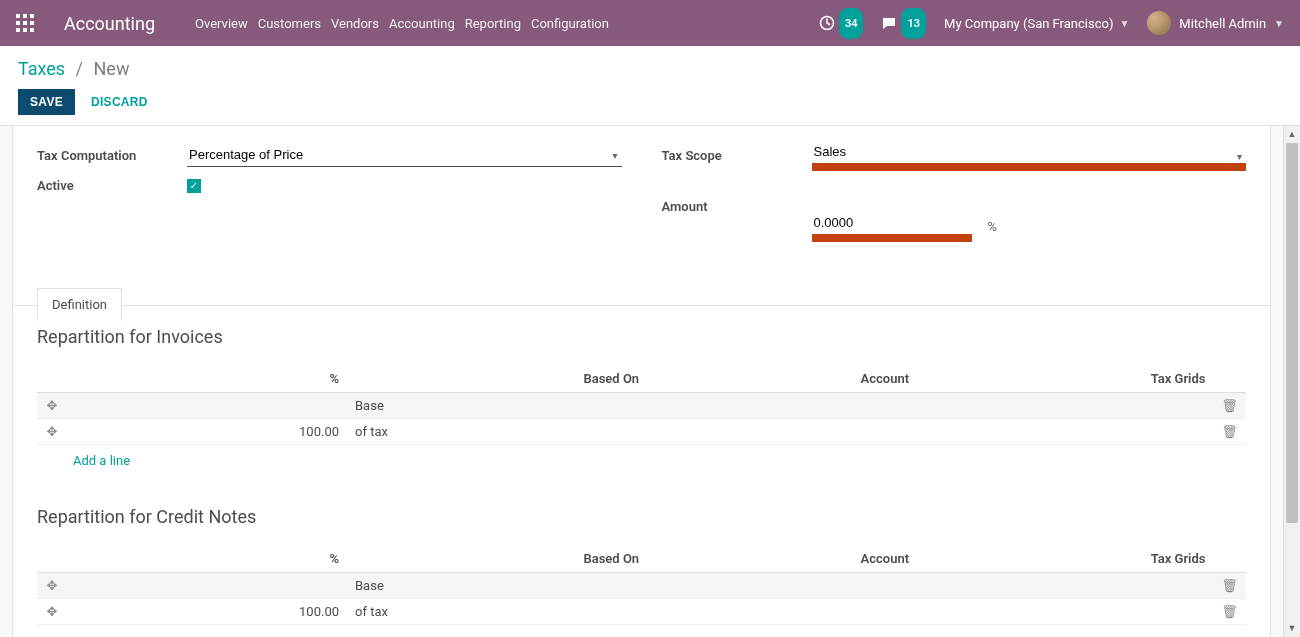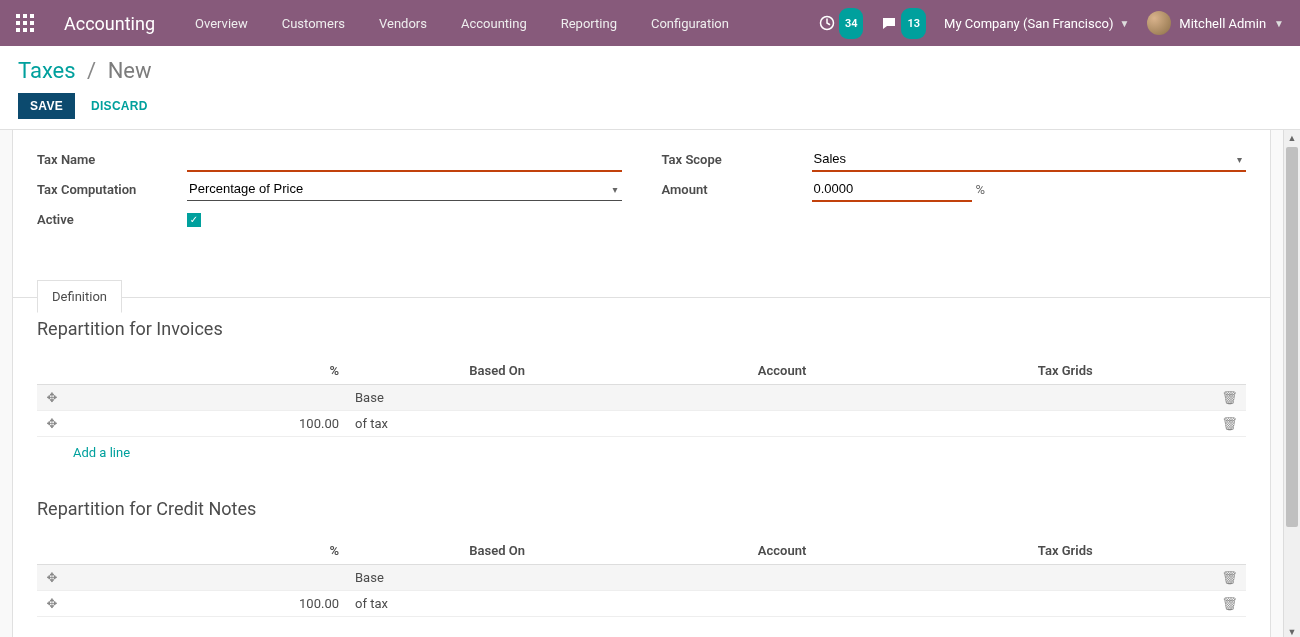--- a/index.html
+++ b/index.html
@@ -2,70 +2,70 @@
 <html><head>
 <meta charset="utf-8">
 <style>
   * { box-sizing: border-box; margin: 0; padding: 0; }
   body { font-family: -apple-system, BlinkMacSystemFont, "Segoe UI", Roboto, "Helvetica Neue", Arial, sans-serif; font-size: 13px; color: #4c4c4c; background: #f9f9f9; }
   
   .topbar { background: #875a7b; color: #fff; height: 46px; display: flex; align-items: center; padding: 0 16px; }
   .apps-icon { width: 18px; height: 18px; display: grid; grid-template-columns: repeat(3,4px); grid-template-rows: repeat(3,4px); gap: 3px; margin-right: 30px; cursor: pointer; }
   .apps-icon span { background: #fff; width: 4px; height: 4px; }
   .brand { font-size: 18px; color: #fff; margin-right: 40px; }
-  .nav-menu { display: flex; gap: 34px; }
+  .nav-menu { display: flex; gap: 10px; }
   .nav-item { color: #eee; font-size: 13px; cursor: pointer; }
   .topbar-spacer { flex: 1; }
   .topbar-right { display: flex; align-items: center; gap: 18px; }
   .pill { display: inline-flex; align-items: center; gap: 4px; cursor: pointer; }
   .badge { background: #00a09d; color: #fff; border-radius: 9px; font-size: 11px; padding: 9px 6px; font-weight: 600; }
   .company { color: #fff; font-size: 13px; cursor: pointer; display: flex; align-items: center; gap: 6px; }
   .avatar { width: 24px; height: 24px; border-radius: 50%; background: radial-gradient(circle at 30% 30%, #d9b38c, #8b6f47); }
   .user { color: #fff; font-size: 13px; cursor: pointer; display: flex; align-items: center; gap: 8px; }
   .caret { font-size: 10px; color: #ddd; }
   
   .controlbar { background: #fff; border-bottom: 1px solid #e0e0e0; padding: 12px 18px 10px; }
-  .breadcrumb { font-size: 22px; color: #7c7c7c; margin-bottom: 10px; }
+  .breadcrumb { font-size: 18px; color: #7c7c7c; margin-bottom: 10px; }
   .breadcrumb .root { color: #00a09d; cursor: pointer; }
   .breadcrumb .sep { color: #888; margin: 0 6px; }
   .btn-row { display: flex; gap: 4px; align-items: center; }
   .btn-save { background: #0c4a6e; color: #fff; border: none; padding: 6px 12px; font-size: 12px; font-weight: 600; cursor: pointer; text-transform: uppercase; letter-spacing: 0.3px; }
   .btn-discard { background: transparent; color: #00a09d; border: none; padding: 6px 12px; font-size: 12px; font-weight: 600; cursor: pointer; text-transform: uppercase; letter-spacing: 0.3px; }
   
   .form-area { background: #fff; margin: 0 12px; border: 1px solid #e0e0e0; border-top: none; padding: 14px 0 40px; position: relative; }
   .outer { display: flex; }
   .form-area-wrap { flex: 1; overflow-y: auto; height: calc(637px - 46px - 80px); }
   .scroll-gutter { width: 17px; background: #f0f0f0; border-left: 1px solid #dcdcdc; position: relative; height: calc(637px - 46px - 80px); }
   .scroll-arrow { position: absolute; left: 0; right: 0; height: 17px; text-align: center; font-size: 9px; color: #666; line-height: 17px; cursor: pointer; }
   .scroll-arrow.up { top: 0; }
   .scroll-arrow.down { bottom: 0; }
   .scroll-thumb { position: absolute; left: 2px; right: 2px; background: #c0c0c0; border-radius: 2px; }
   
   .field-grid { display: grid; grid-template-columns: 1fr 1fr; gap: 0 40px; padding: 0 24px; margin-bottom: 30px; }
   .field-row { display: flex; align-items: center; min-height: 30px; }
   .field-label { width: 150px; font-weight: 600; color: #4c4c4c; font-size: 13px; }
   .field-control { flex: 1; }
   .underline-input { width: 100%; border: none; border-bottom: 1px solid #4c4c4c; padding: 4px 2px; font-size: 13px; background: transparent; outline: none; }
-  .underline-input.required { border-bottom: 2px solid #c2410c; }
+  .underline-input.required { border-bottom: 8px solid #c2410c; }
   .select-wrap { position: relative; }
   .select-wrap .caret-dn { position: absolute; right: 4px; top: 50%; transform: translateY(-50%); font-size: 10px; color: #666; pointer-events: none; }
-  .amount-row { display: flex; align-items: center; gap: 4px; }
+  .amount-row { display: flex; align-items: center; gap: 16px; margin-top: 40px; }
   .amount-row .underline-input { width: 160px; }
   .suffix { color: #666; }
   .checkbox { width: 14px; height: 14px; background: #00a09d; display: inline-flex; align-items: center; justify-content: center; color: #fff; font-size: 10px; cursor: pointer; }
   
   .tabs { display: flex; border-bottom: 1px solid #e0e0e0; padding: 0 24px; }
   .tab { padding: 8px 14px; font-size: 13px; color: #7c7c7c; border: 1px solid transparent; border-bottom: none; cursor: pointer; position: relative; top: 16px; background: #fff; }
   .tab.active { color: #4c4c4c; border-color: #e0e0e0; border-bottom: 1px solid #fff; }
   
   .section { padding: 20px 24px 10px; }
   .section h2 { font-size: 18px; font-weight: 400; color: #4c4c4c; margin-bottom: 18px; }
   
   table.rep { width: 100%; border-collapse: collapse; }
-  table.rep th { text-align: center; font-weight: 600; font-size: 13px; color: #4c4c4c; padding: 6px 8px; border-bottom: 1px solid #ddd; }
+  table.rep th { text-align: right; font-weight: 600; font-size: 13px; color: #4c4c4c; padding: 6px 8px; border-bottom: 1px solid #ddd; }
   table.rep th.pct { text-align: right; width: 280px; }
   table.rep th.handle-col { width: 30px; }
   table.rep th.trash-col { width: 30px; }
   table.rep td { padding: 5px 8px; font-size: 13px; color: #4c4c4c; border-bottom: 1px solid #eee; }
   table.rep tr.striped td { background: #f5f5f5; }
   table.rep td.pct { text-align: right; }
   table.rep td.handle { text-align: center; color: #888; cursor: move; }
   table.rep td.trash { text-align: center; color: #888; cursor: pointer; }
   .add-line { color: #00a09d; cursor: pointer; padding: 8px 8px 8px 36px; font-size: 13px; }
   
@@ -134,26 +134,20 @@
   </div>
 </div>
 
 <div class="outer">
 <div class="form-area-wrap">
 <div class="form-area">
 
   <div class="field-grid">
     <div>
       <div class="field-row">
-        <div class="field-label">Tax Name</div>
-        <div class="field-control">
-          <input class="underline-input required" autofocus="" value="" style="">
-        </div>
-      </div>
-      <div class="field-row">
         <div class="field-label">Tax Computation</div>
         <div class="field-control select-wrap">
           <input class="underline-input" readonly="" value="Percentage of Price" style="">
           <span class="caret-dn">▾</span>
         </div>
       </div>
       <div class="field-row">
         <div class="field-label">Active</div>
         <div class="field-control">
           <div class="checkbox">✓</div>

